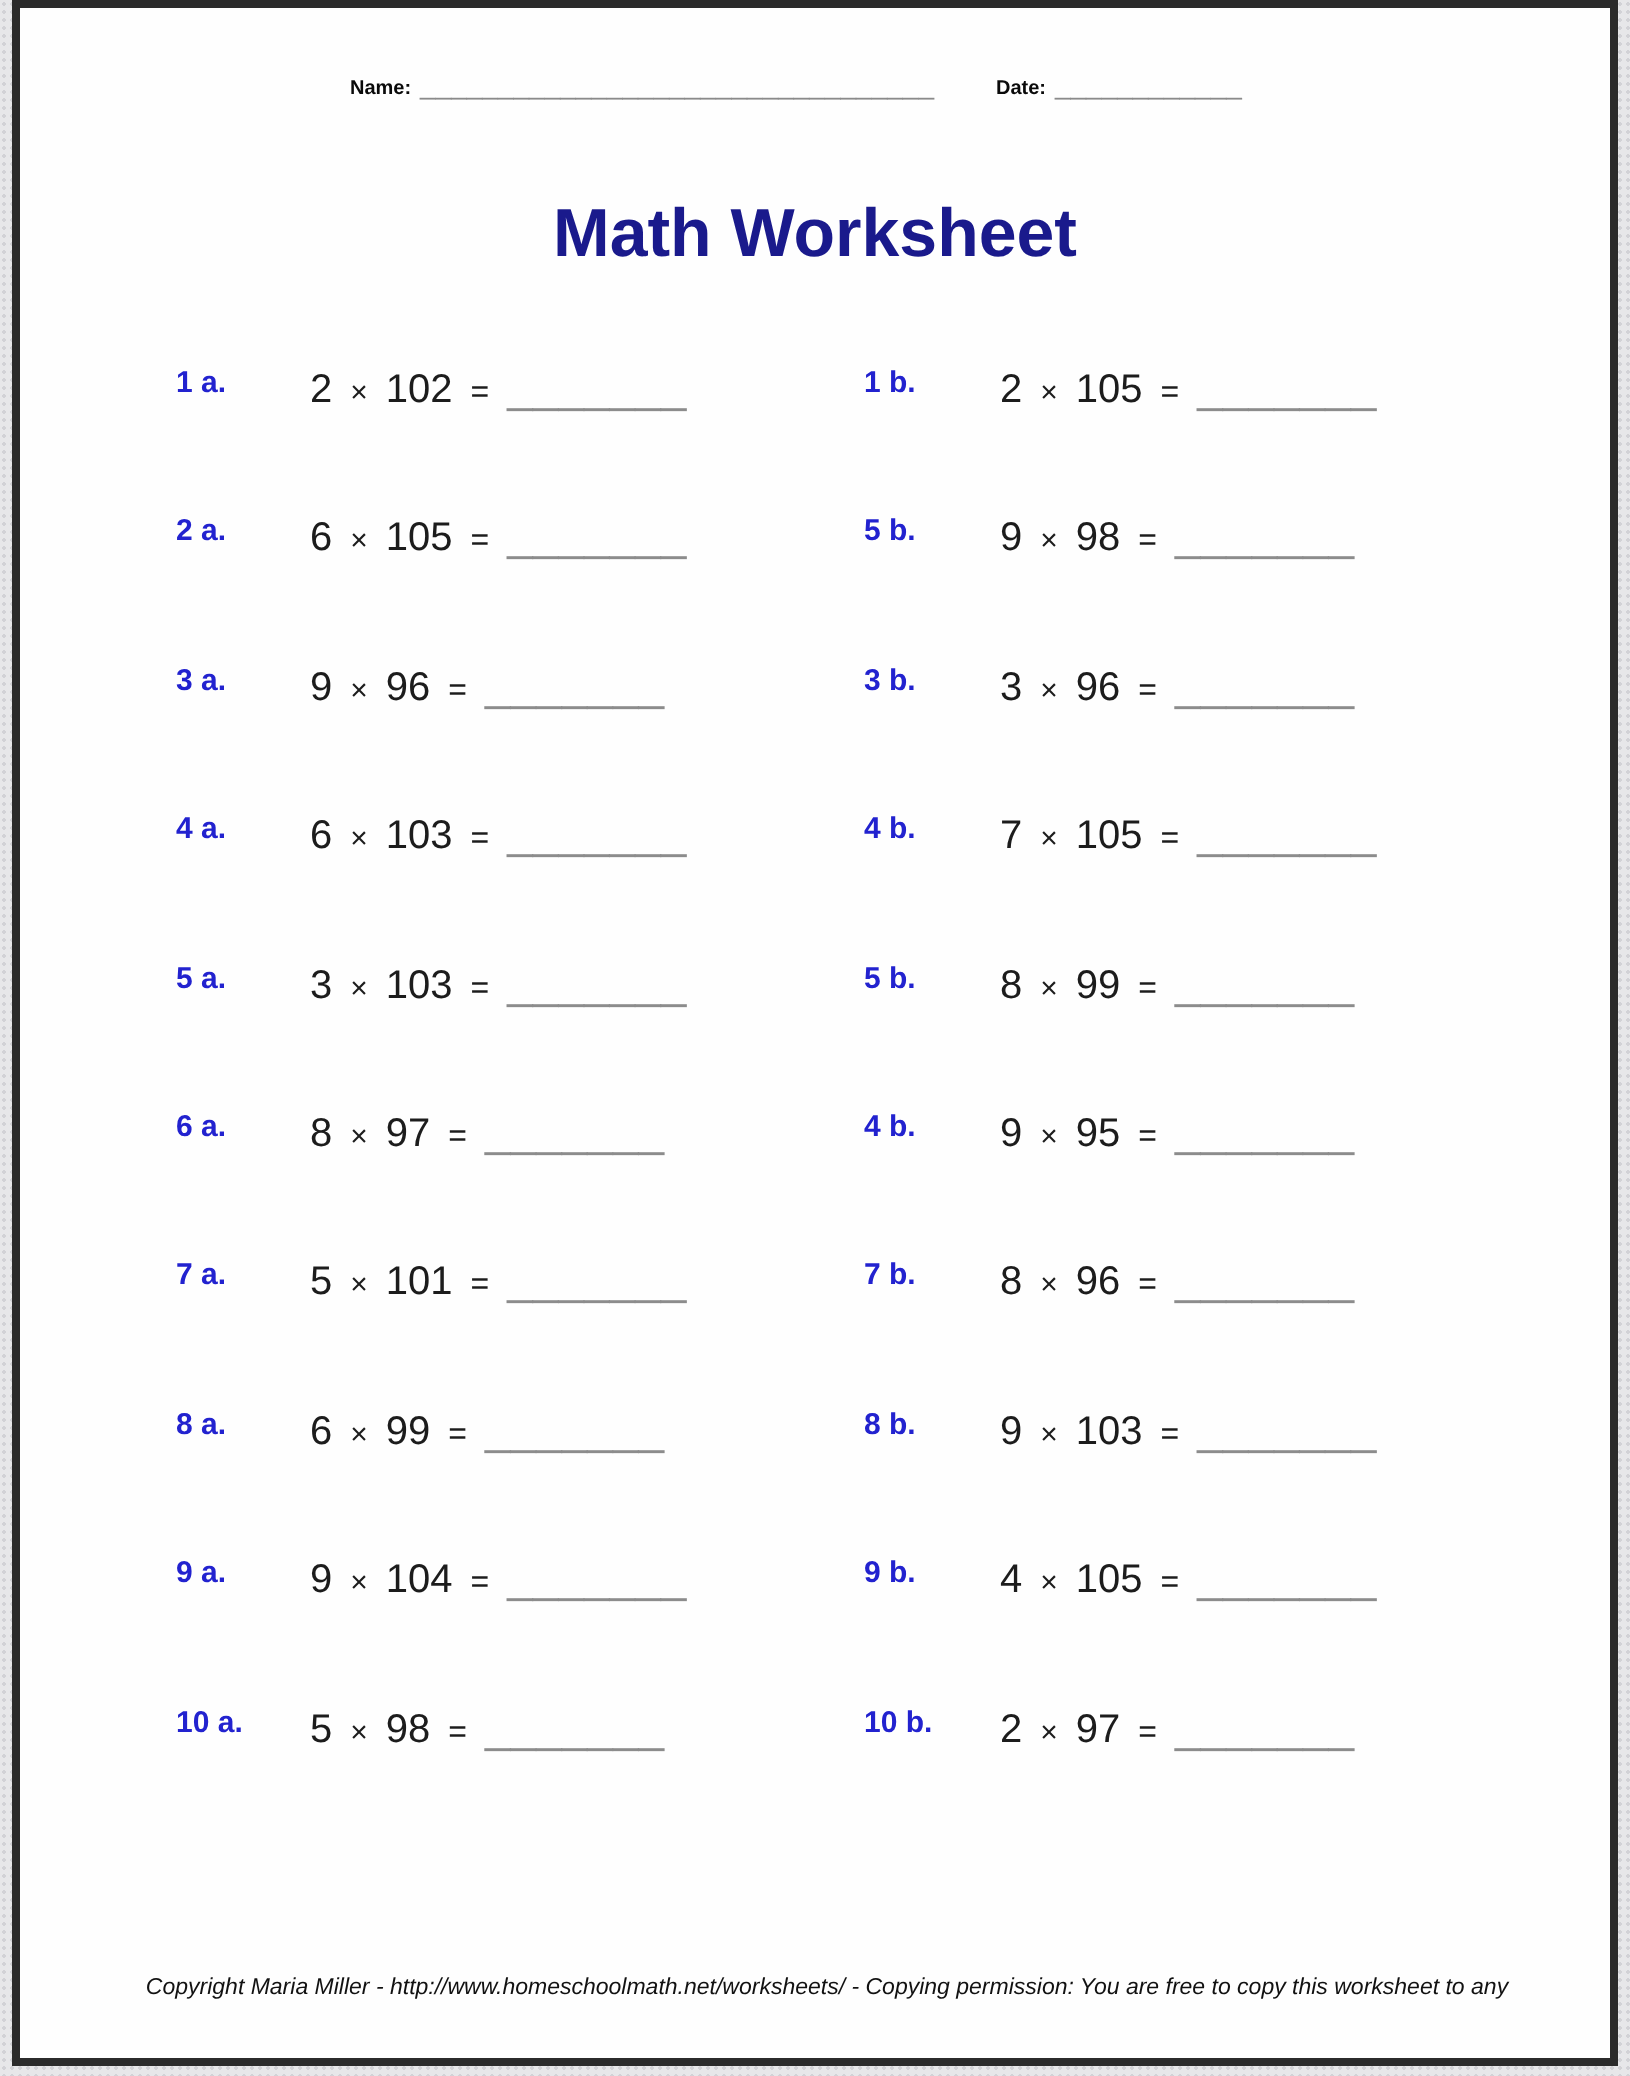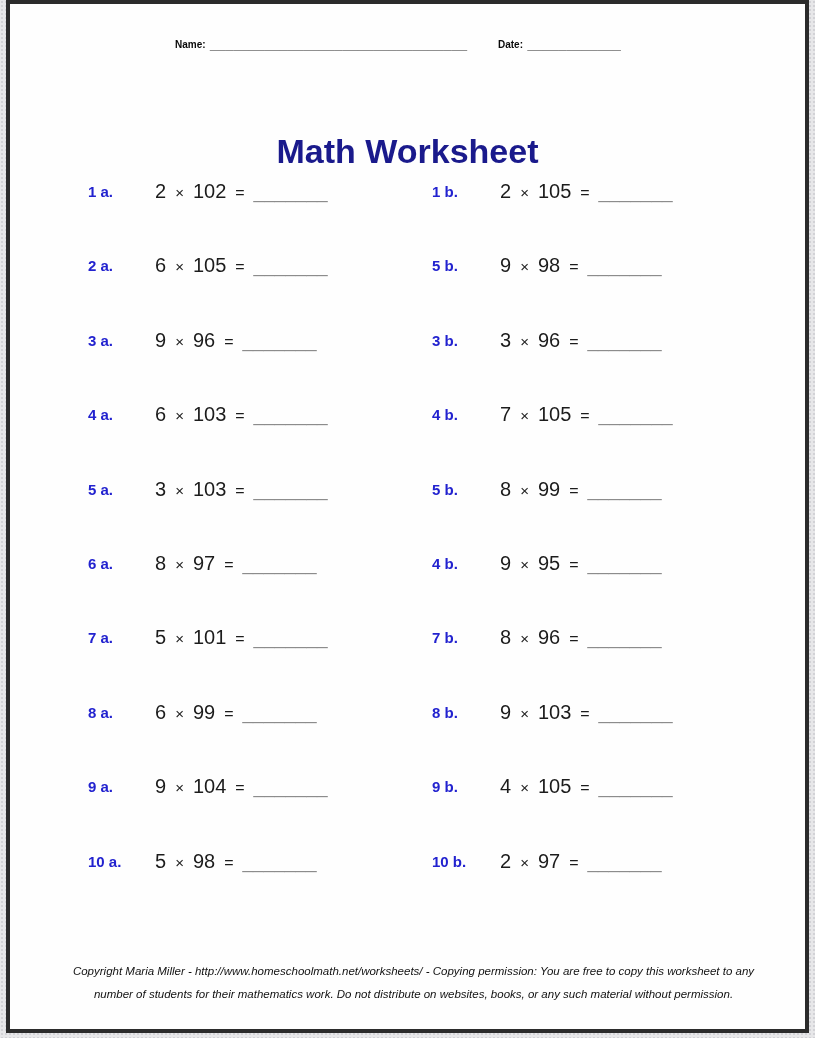--- a/index.html
+++ b/index.html
@@ -21,21 +21,20 @@
   .hdr-group { position: absolute; top: 30px; white-space: nowrap; }
   .hdr-name { left: 165px; }
   .hdr-date { left: 488px; }
   .hdr-label { font-weight: bold; font-size: 10px; color: #0a0a0a; }
   .hdr-blank { font-size: 14px; color: #8a8a8a; letter-spacing: 0; }
   .title {
     position: absolute; top: 94px; left: 0; width: 100%;
     text-align: center;
     font-size: 34px; font-weight: bold;
     color: #1a1a8c;
-    margin-top: 34px;
   }
   .problems { position: absolute; left: 0; top: 0; width: 100%; }
   .prow { position: absolute; left: 0; width: 100%; height: 32px; }
   .plabel {
     position: absolute; top: 3px;
     font-size: 15px; font-weight: bold; color: #2222cf;
     white-space: nowrap;
   }
   .plabel.la { left: 78px; }
   .plabel.lb { left: 422px; }
@@ -43,21 +42,21 @@
     position: absolute; top: 0;
     display: inline-flex; align-items: baseline;
     column-gap: 9px;
     font-size: 20px; color: #1c1c1c;
     white-space: nowrap;
   }
   .pexpr.pa { left: 145px; }
   .pexpr.pb { left: 490px; }
   .op   { font-size: 15px; color: #1c1c1c; }
   .eqs  { font-size: 16px; }
-  .blank { font-size: 19px; color: #8c8c8c; }
+  .blank { font-size: 23px; color: #8c8c8c; }
   .footer {
     position: absolute; left: 12px; right: 0; bottom: 24px;
     text-align: center;
     font-size: 11.5px; font-style: italic; color: #111;
     line-height: 1.95;
   }
 </style>
 </head>
 <body>
 
@@ -261,15 +260,14 @@
       <span class="op">×</span>
       <span>97</span>
       <span class="op eqs">=</span>
       <span class="blank">_______</span>
     </span>
   </div>
 </div>
 
   <div class="footer">
     <div>Copyright Maria Miller - http://www.homeschoolmath.net/worksheets/ - Copying permission: You are free to copy this worksheet to any</div>
-    <div>number of students for their mathematics work. Do not distribute on websites, books, or any such material without permission.</div>
   </div>
 </div>
 
 </body></html>

